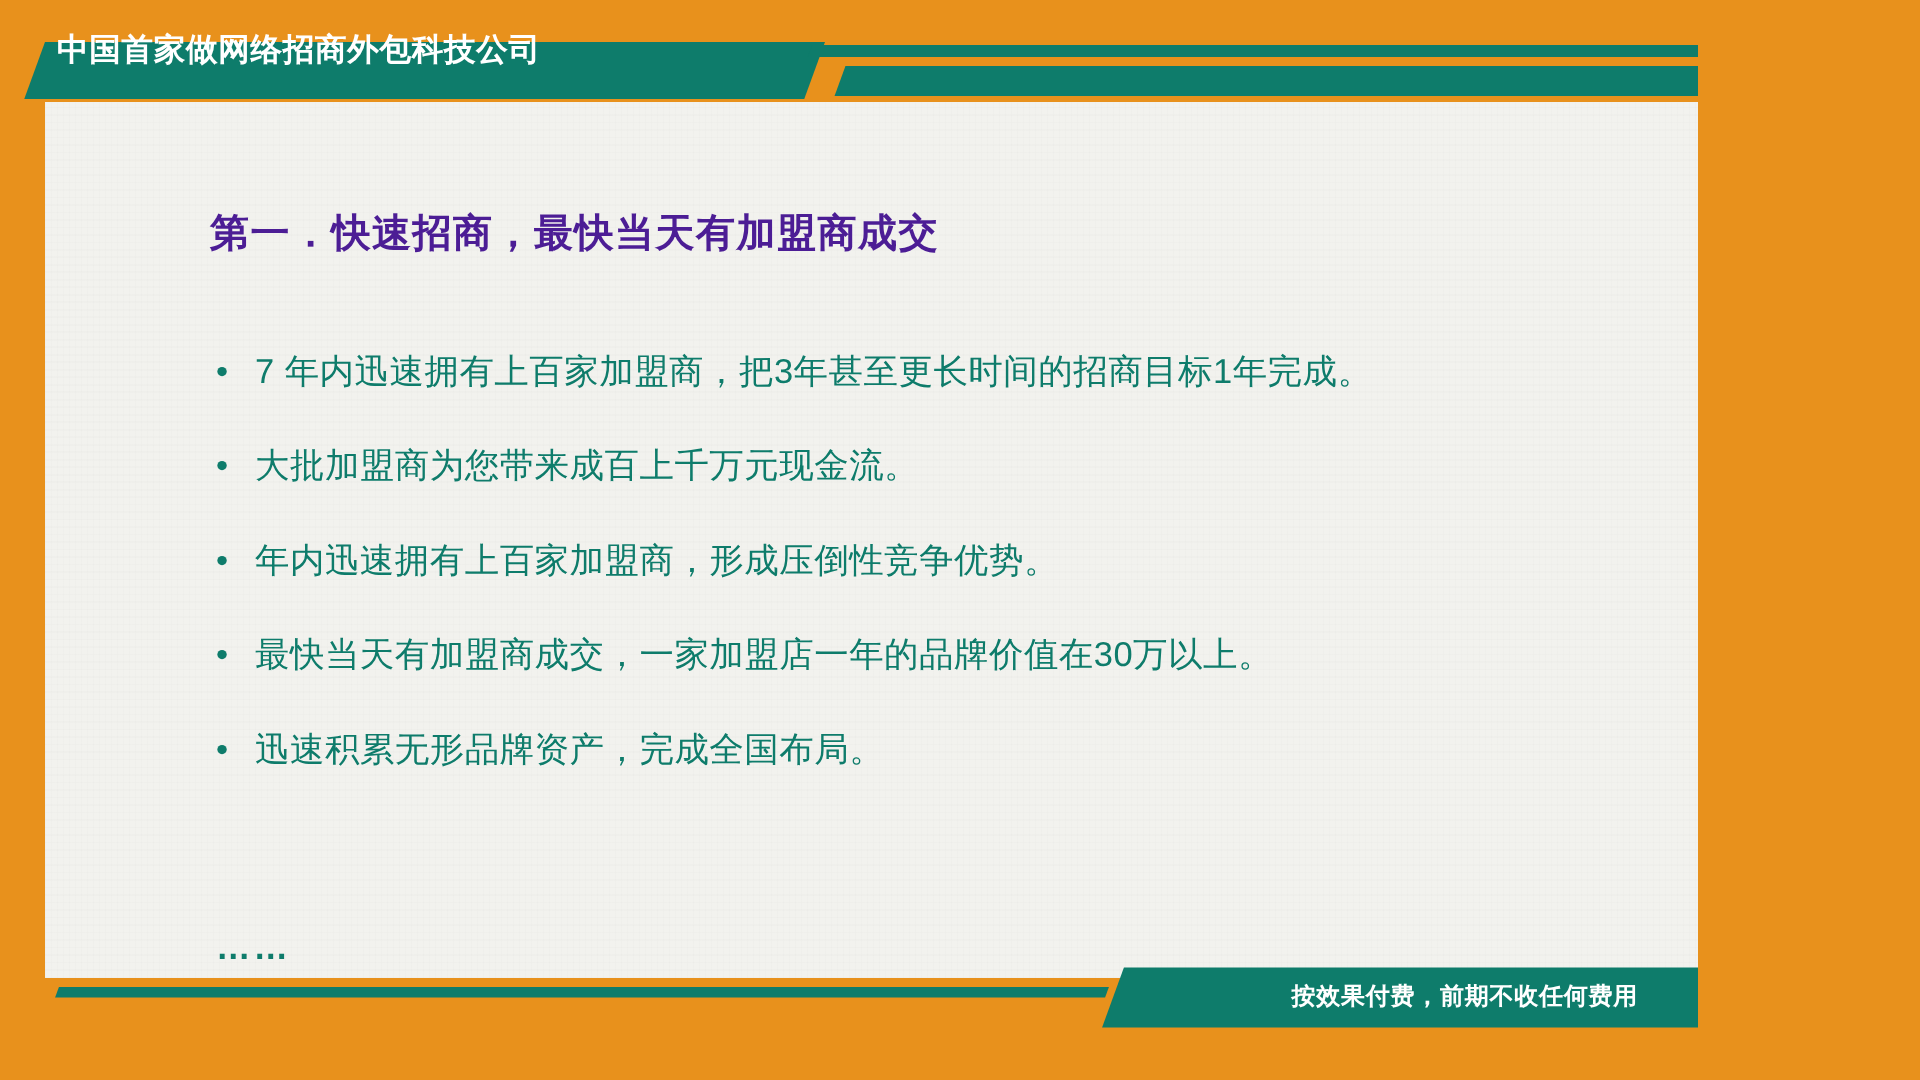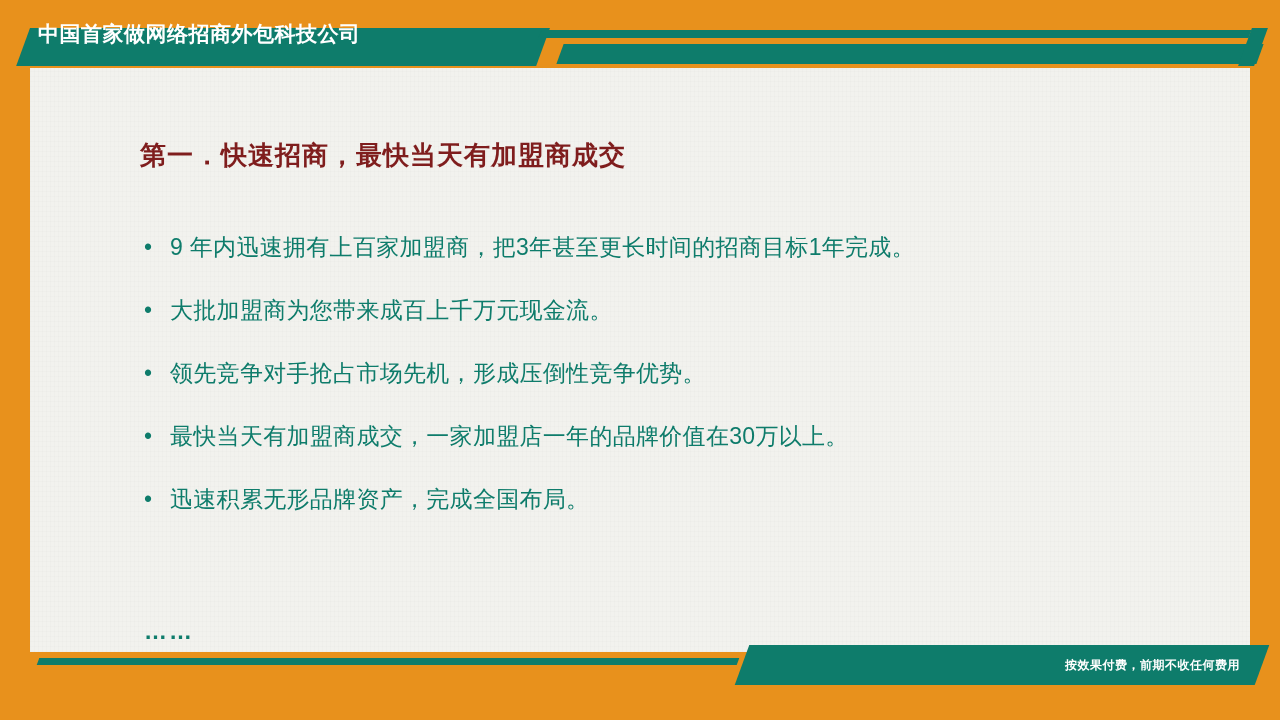--- a/index.html
+++ b/index.html
@@ -8,21 +8,21 @@
   }
   body {
     width: 1280px;
     height: 720px;
     overflow: hidden;
     font-family: "Liberation Sans", sans-serif;
     background: #E8911C;
   }
   .slide {
     position: relative;
-    width: 1280px;
+    width: 1132px;
     height: 720px;
     background: #E8911C;
     overflow: hidden;
   }
   
   .paper {
     position: absolute;
     left: 30px;
     top: 68px;
     width: 1220px;
@@ -109,34 +109,34 @@
     background: #0E7C6B;
     transform: skewX(-20deg);
   }
   .footer-text {
     position: absolute;
     right: 40px;
     top: 651px;
     height: 28px;
     line-height: 28px;
     color: #FFFFFF;
-    font-size: 12px;
+    font-size: 16px;
     font-weight: bold;
     letter-spacing: 0.5px;
     white-space: nowrap;
     z-index: 5;
   }
   
   .content-title {
     position: absolute;
     left: 140px;
     top: 138px;
     font-size: 26px;
     font-weight: bold;
-    color: #7f1d1d;
+    color: #4c1d95;
     letter-spacing: 1px;
     white-space: nowrap;
   }
   .bullets {
     position: absolute;
     left: 144px;
     top: 232px;
     width: 1070px;
   }
   .bullet-row {
@@ -183,31 +183,31 @@
     <div class="header-stripe-3"></div>
   </div>
   <div class="header-title">中国首家做网络招商外包科技公司</div>
 
   <div class="content-title">第一．快速招商，最快当天有加盟商成交</div>
 
   <div class="bullets">
 
     <div class="bullet-row">
       <span class="bullet-mark">•</span>
-      <span class="bullet-text"> 9 年内迅速拥有上百家加盟商，把3年甚至更长时间的招商目标1年完成。</span>
+      <span class="bullet-text"> 7 年内迅速拥有上百家加盟商，把3年甚至更长时间的招商目标1年完成。</span>
     </div>
 
     <div class="bullet-row">
       <span class="bullet-mark">•</span>
       <span class="bullet-text">大批加盟商为您带来成百上千万元现金流。</span>
     </div>
 
     <div class="bullet-row">
       <span class="bullet-mark">•</span>
-      <span class="bullet-text">领先竞争对手抢占市场先机，形成压倒性竞争优势。</span>
+      <span class="bullet-text">年内迅速拥有上百家加盟商，形成压倒性竞争优势。</span>
     </div>
 
     <div class="bullet-row">
       <span class="bullet-mark">•</span>
       <span class="bullet-text">最快当天有加盟商成交，一家加盟店一年的品牌价值在30万以上。</span>
     </div>
 
     <div class="bullet-row">
       <span class="bullet-mark">•</span>
       <span class="bullet-text">迅速积累无形品牌资产，完成全国布局。</span>

